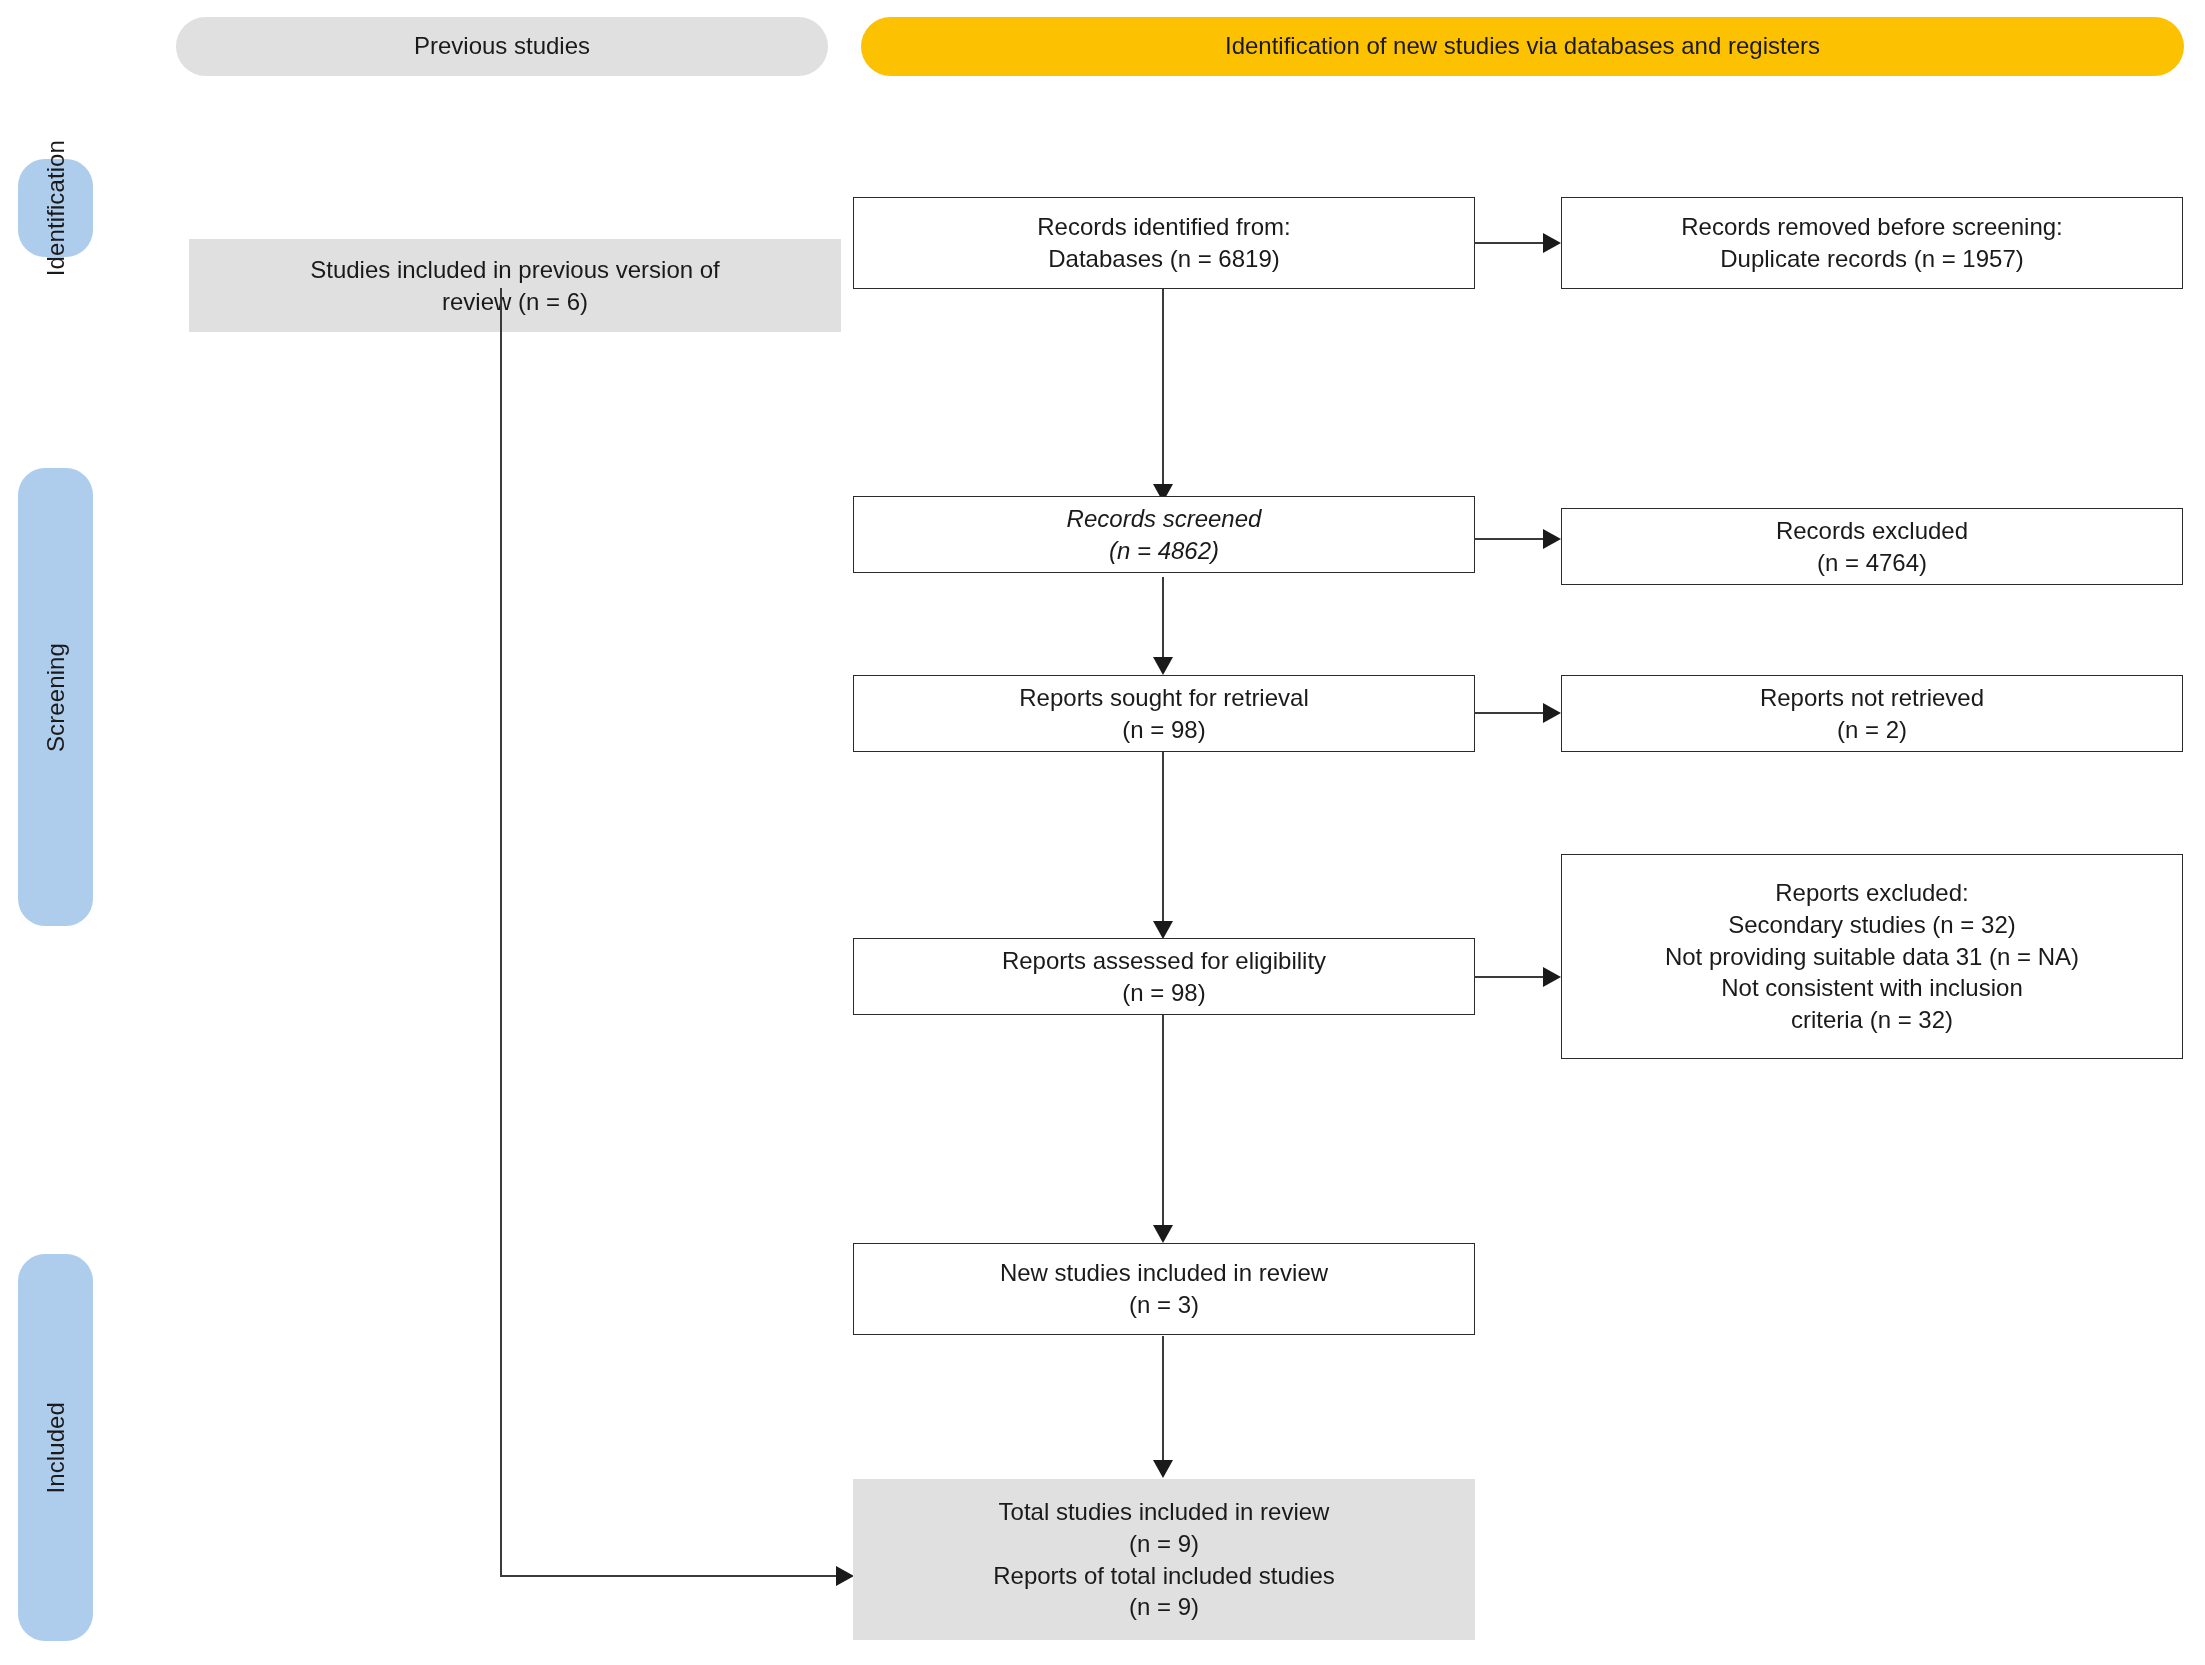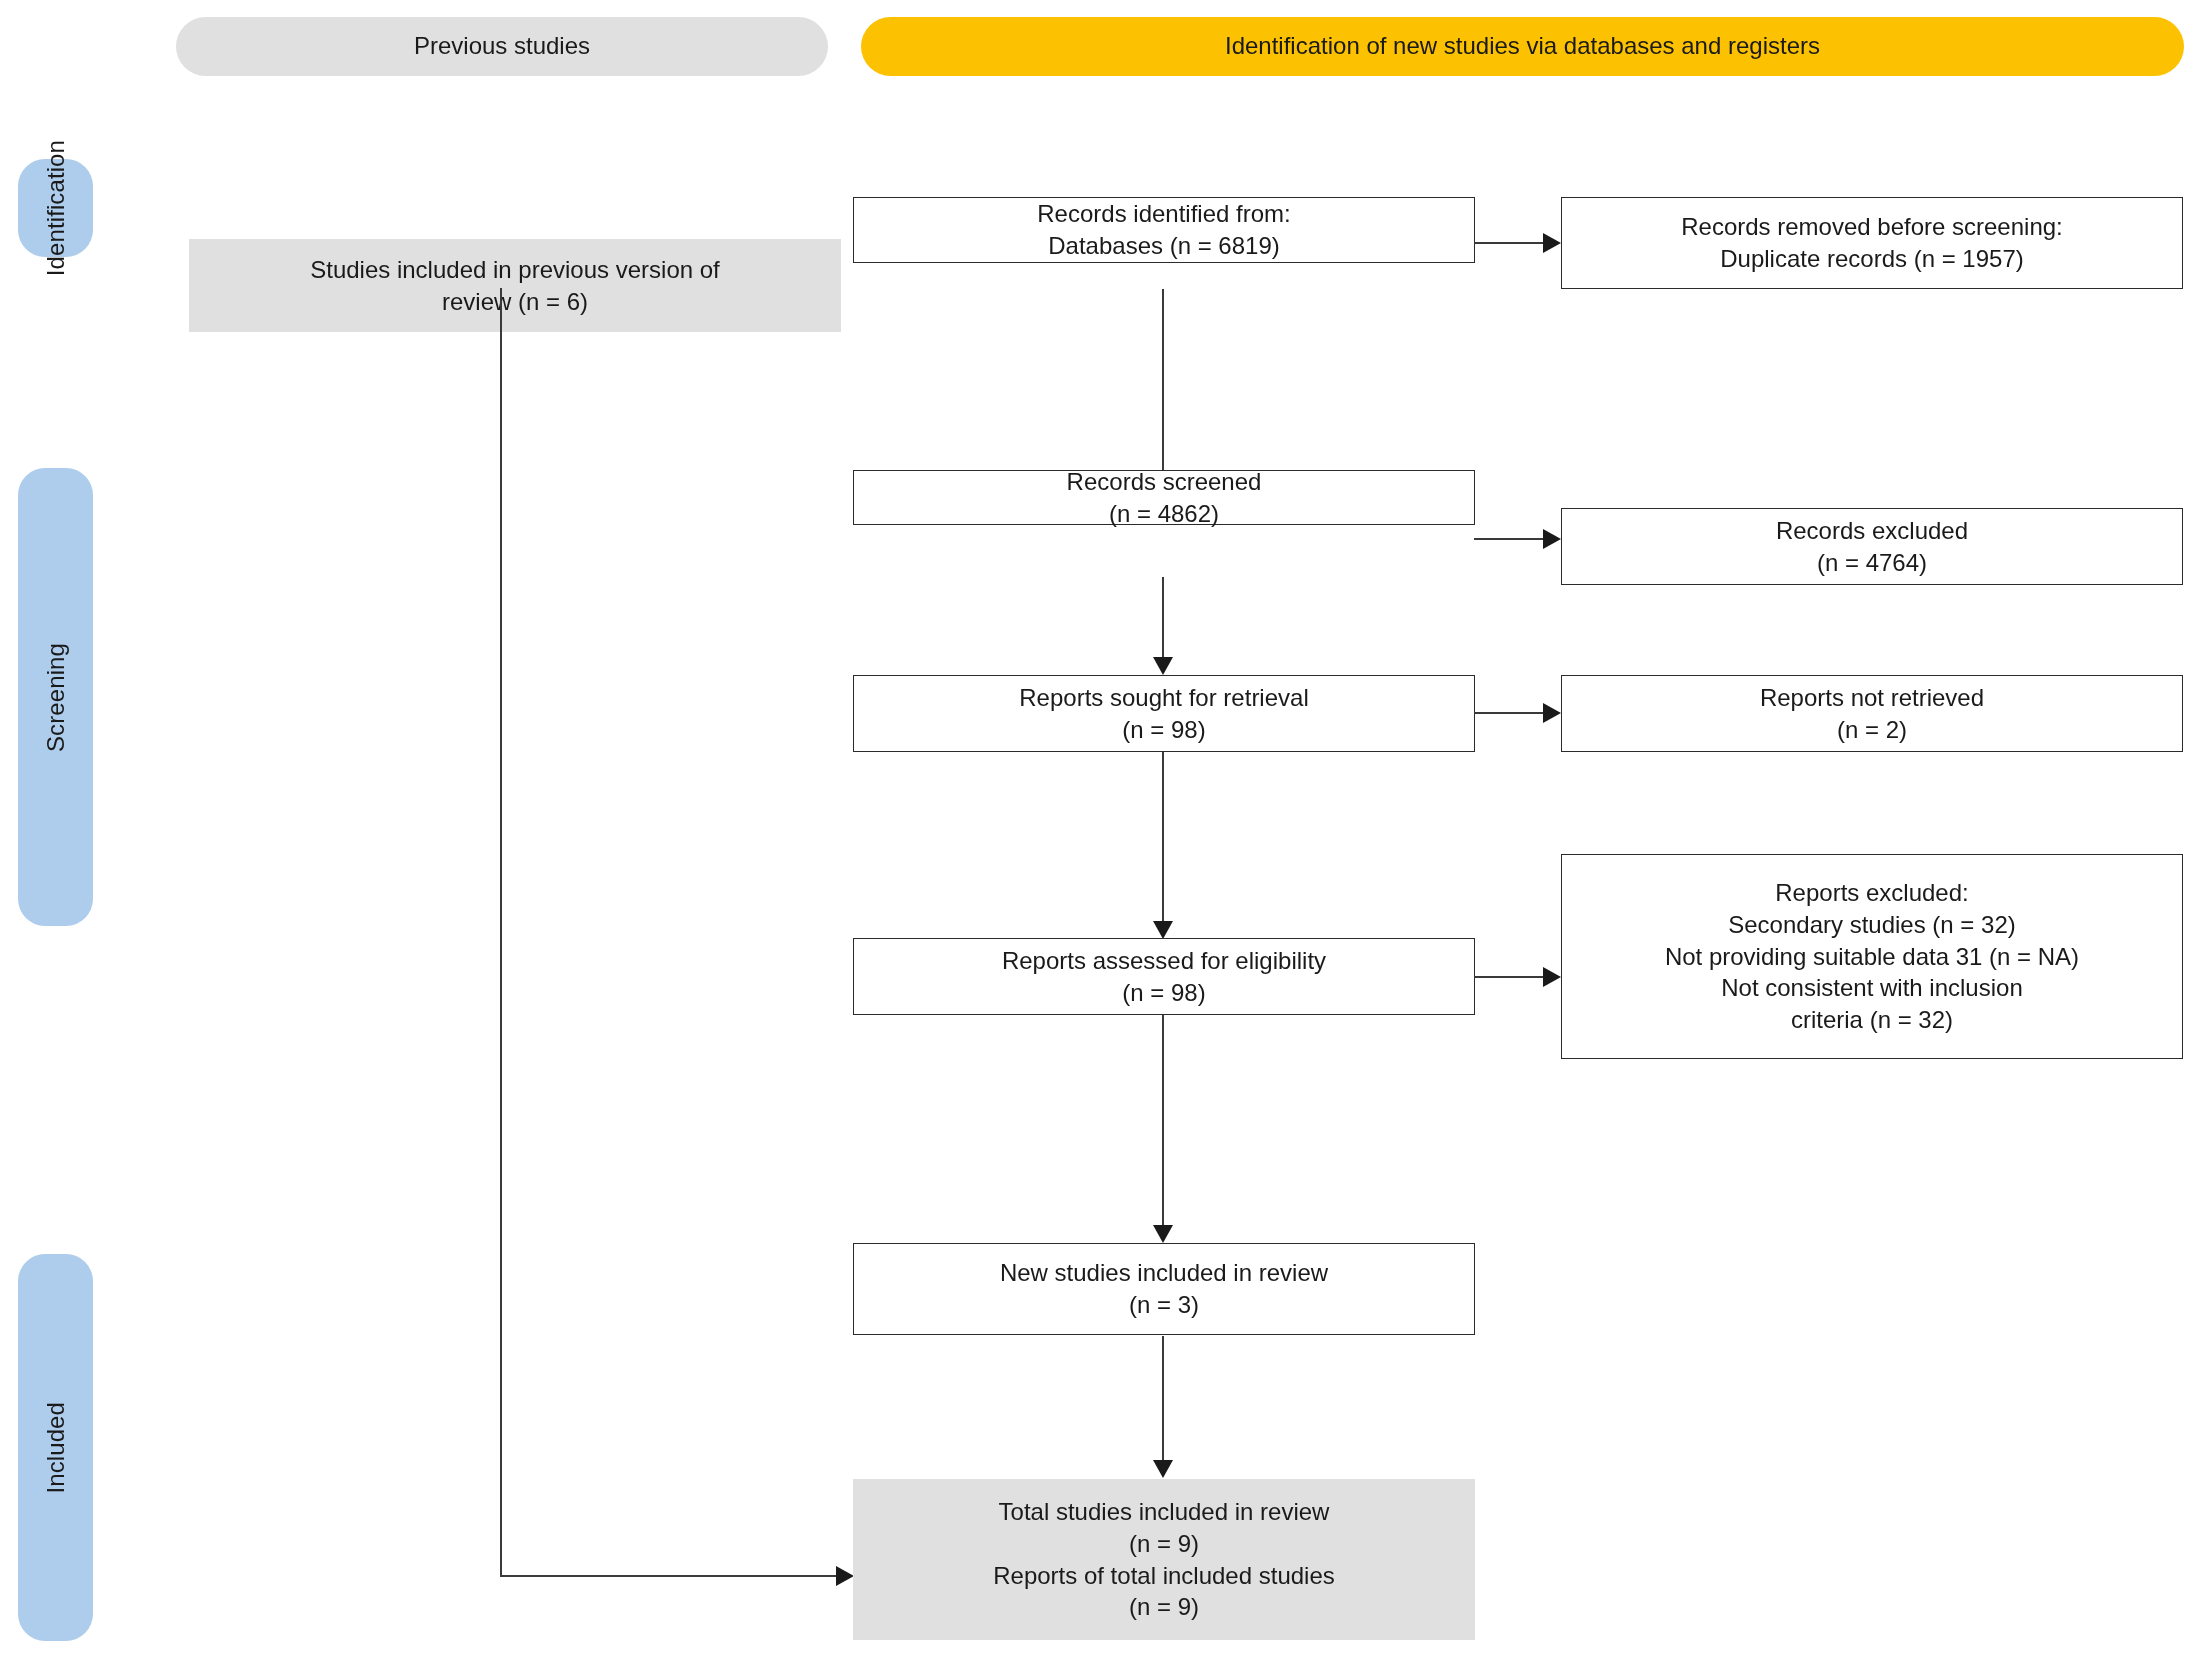--- a/index.html
+++ b/index.html
@@ -119,37 +119,37 @@
 
   <div class="node grey-box" style="left:189px; top:195px; width:652px; height:93px;margin-top:44px;">
     <span>Studies included in previous version of
 review (n = 6)</span>
   </div>
 
   <div class="conn v" style="left:500px; top:288px; height:1289px;"></div>
   <div class="conn h" style="left:500px; top:1575px; width:337px;"></div>
   <div class="arrowhead right" style="left:836px; top:1566px;"></div>
 
-  <div class="node white-box" style="left:853px; top:197px; width:622px; height:66px;">
+  <div class="node white-box" style="left:853px; top:197px; width:622px; height:92px;">
     <span>Records identified from:
 Databases (n = 6819)</span>
   </div>
 
   <div class="node white-box" style="left:1561px; top:197px; width:622px; height:92px;">
     <span>Records removed before screening:
 Duplicate records (n = 1957)</span>
   </div>
 
   <div class="conn h" style="left:1474px; top:242px; width:71px;"></div>
   <div class="arrowhead right" style="left:1543px; top:233px;"></div>
 
   <div class="conn v" style="left:1162px; top:289px; height:198px;"></div>
   <div class="arrowhead down" style="left:1153px; top:484px;"></div>
 
-  <div class="node white-box" style="left:853px; top:470px; width:622px; height:55px;">
+  <div class="node white-box" style="left:853px; top:496px; width:622px; height:77px;font-style:italic;">
     <span>Records screened
 (n = 4862)</span>
   </div>
 
   <div class="node white-box" style="left:1561px; top:508px; width:622px; height:77px;">
     <span>Records excluded
 (n = 4764)</span>
   </div>
 
   <div class="conn h" style="left:1474px; top:538px; width:71px;"></div>

